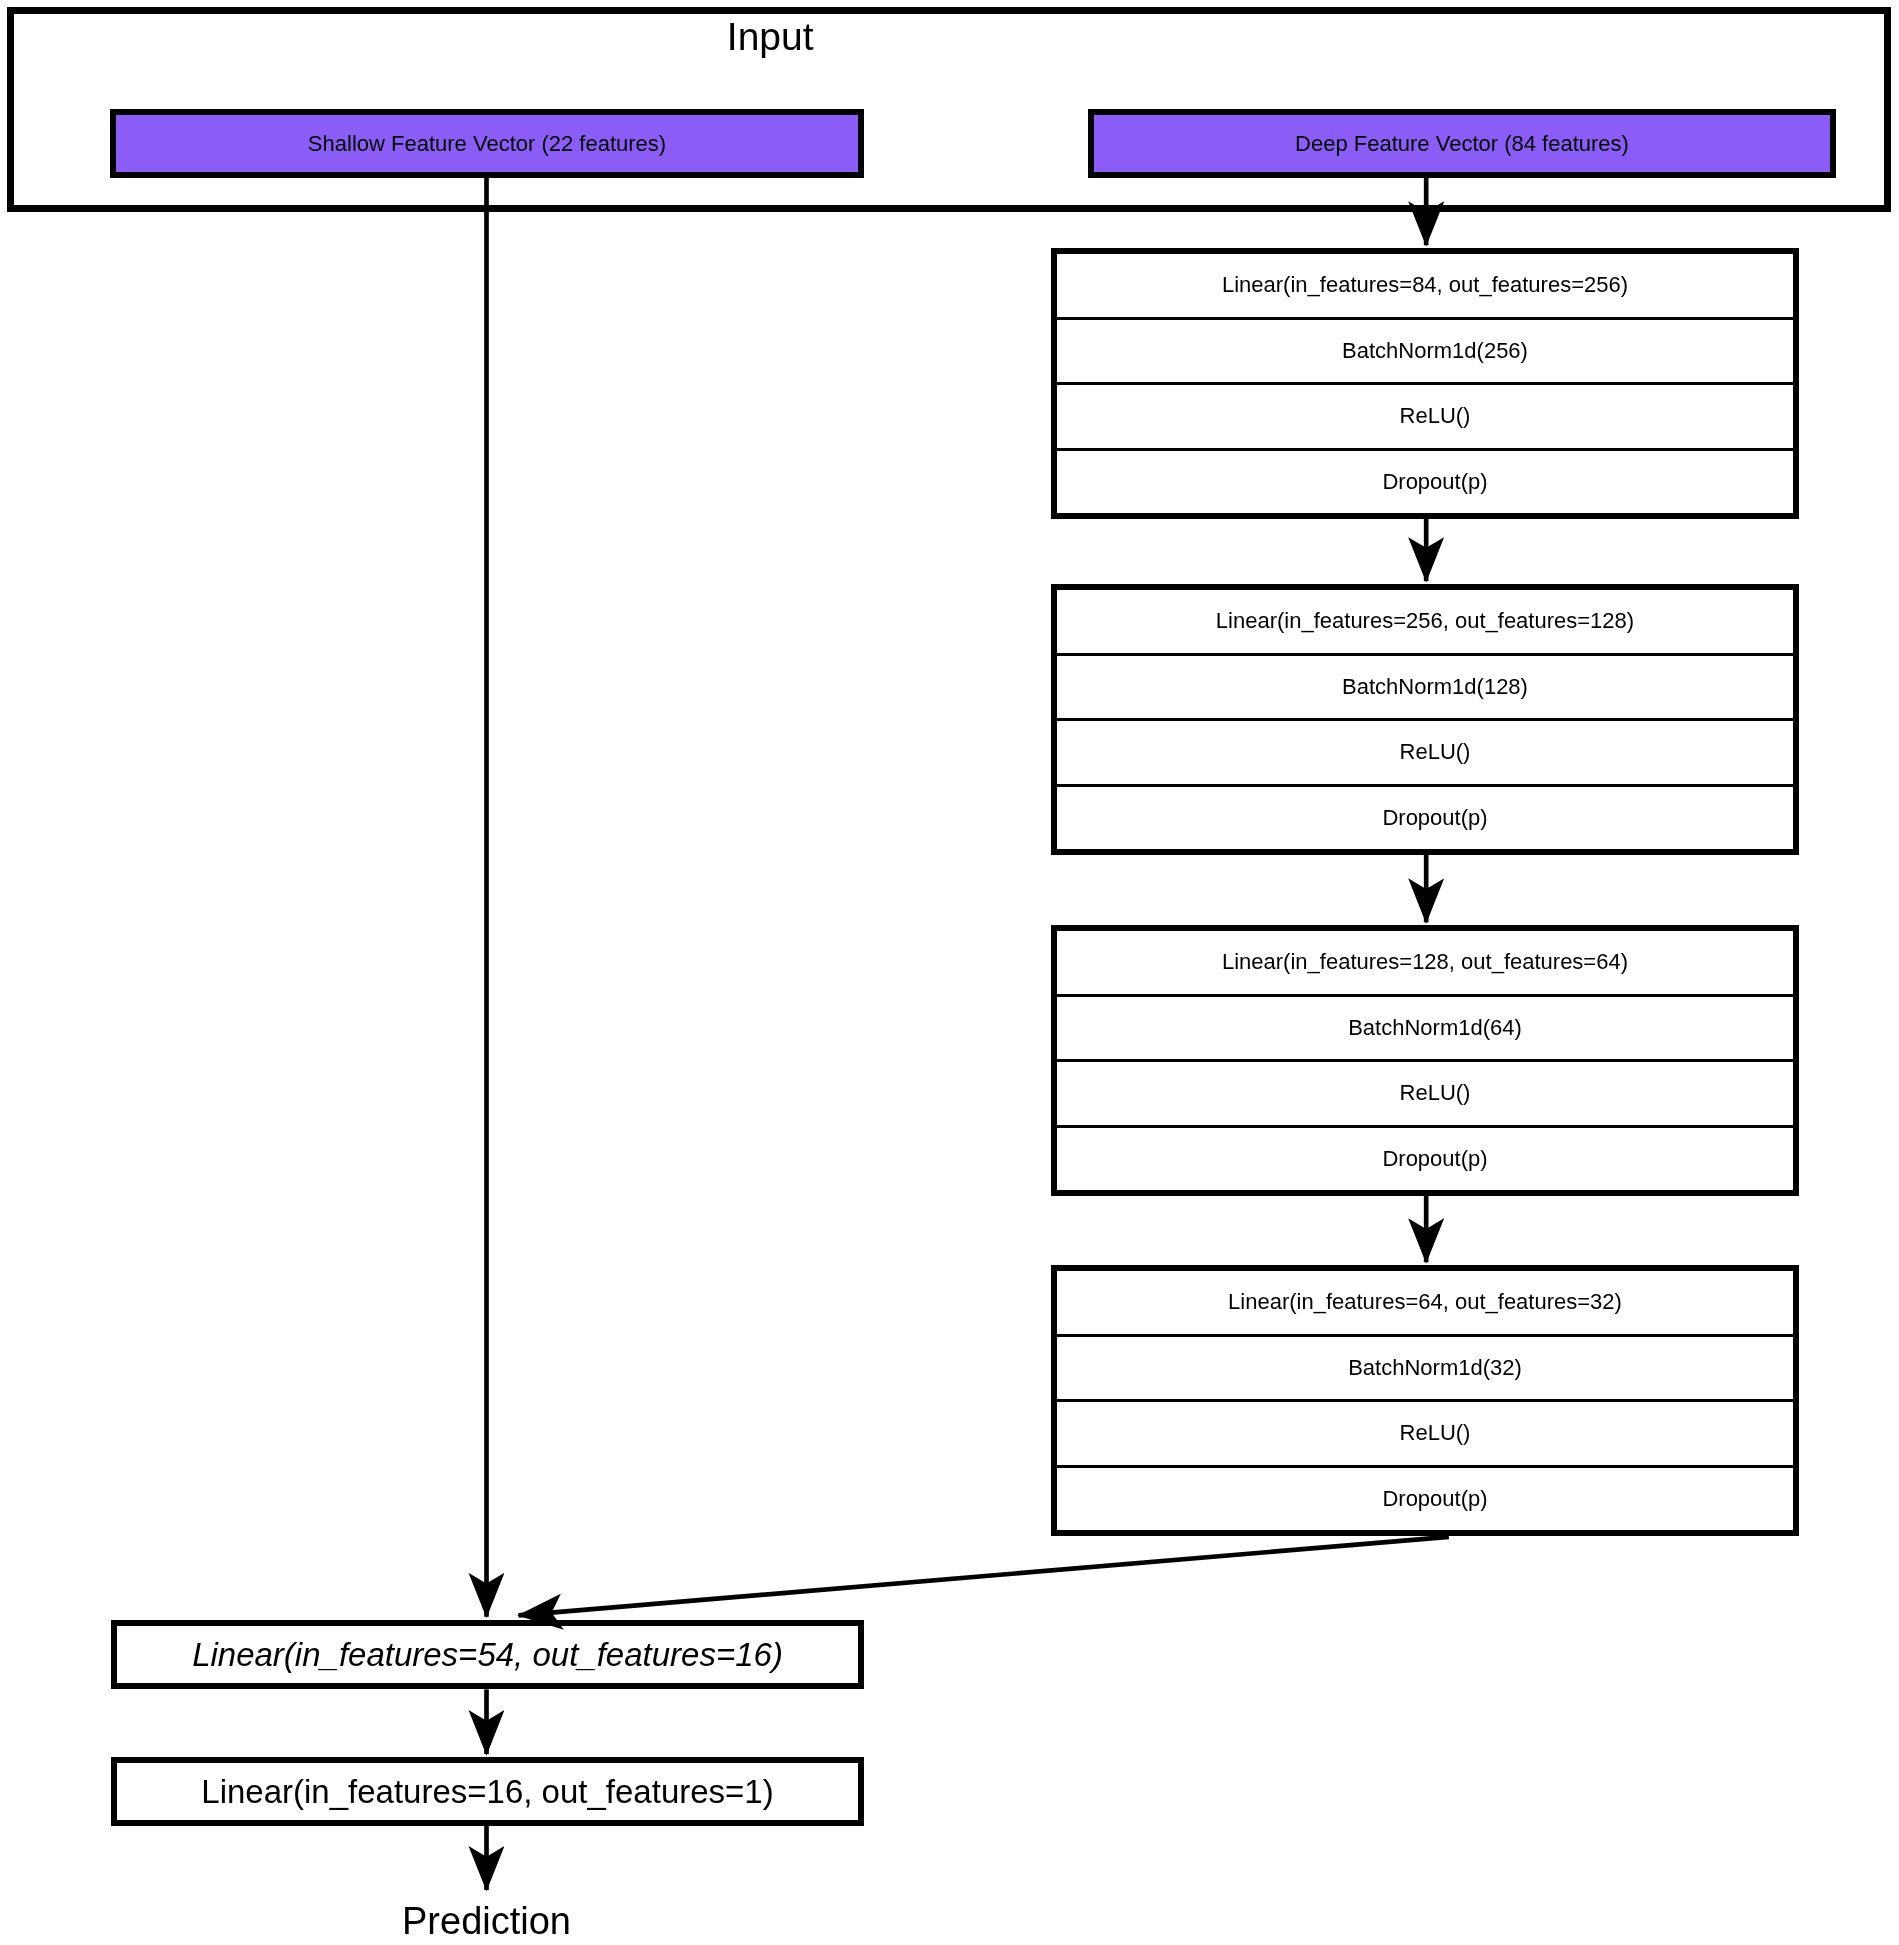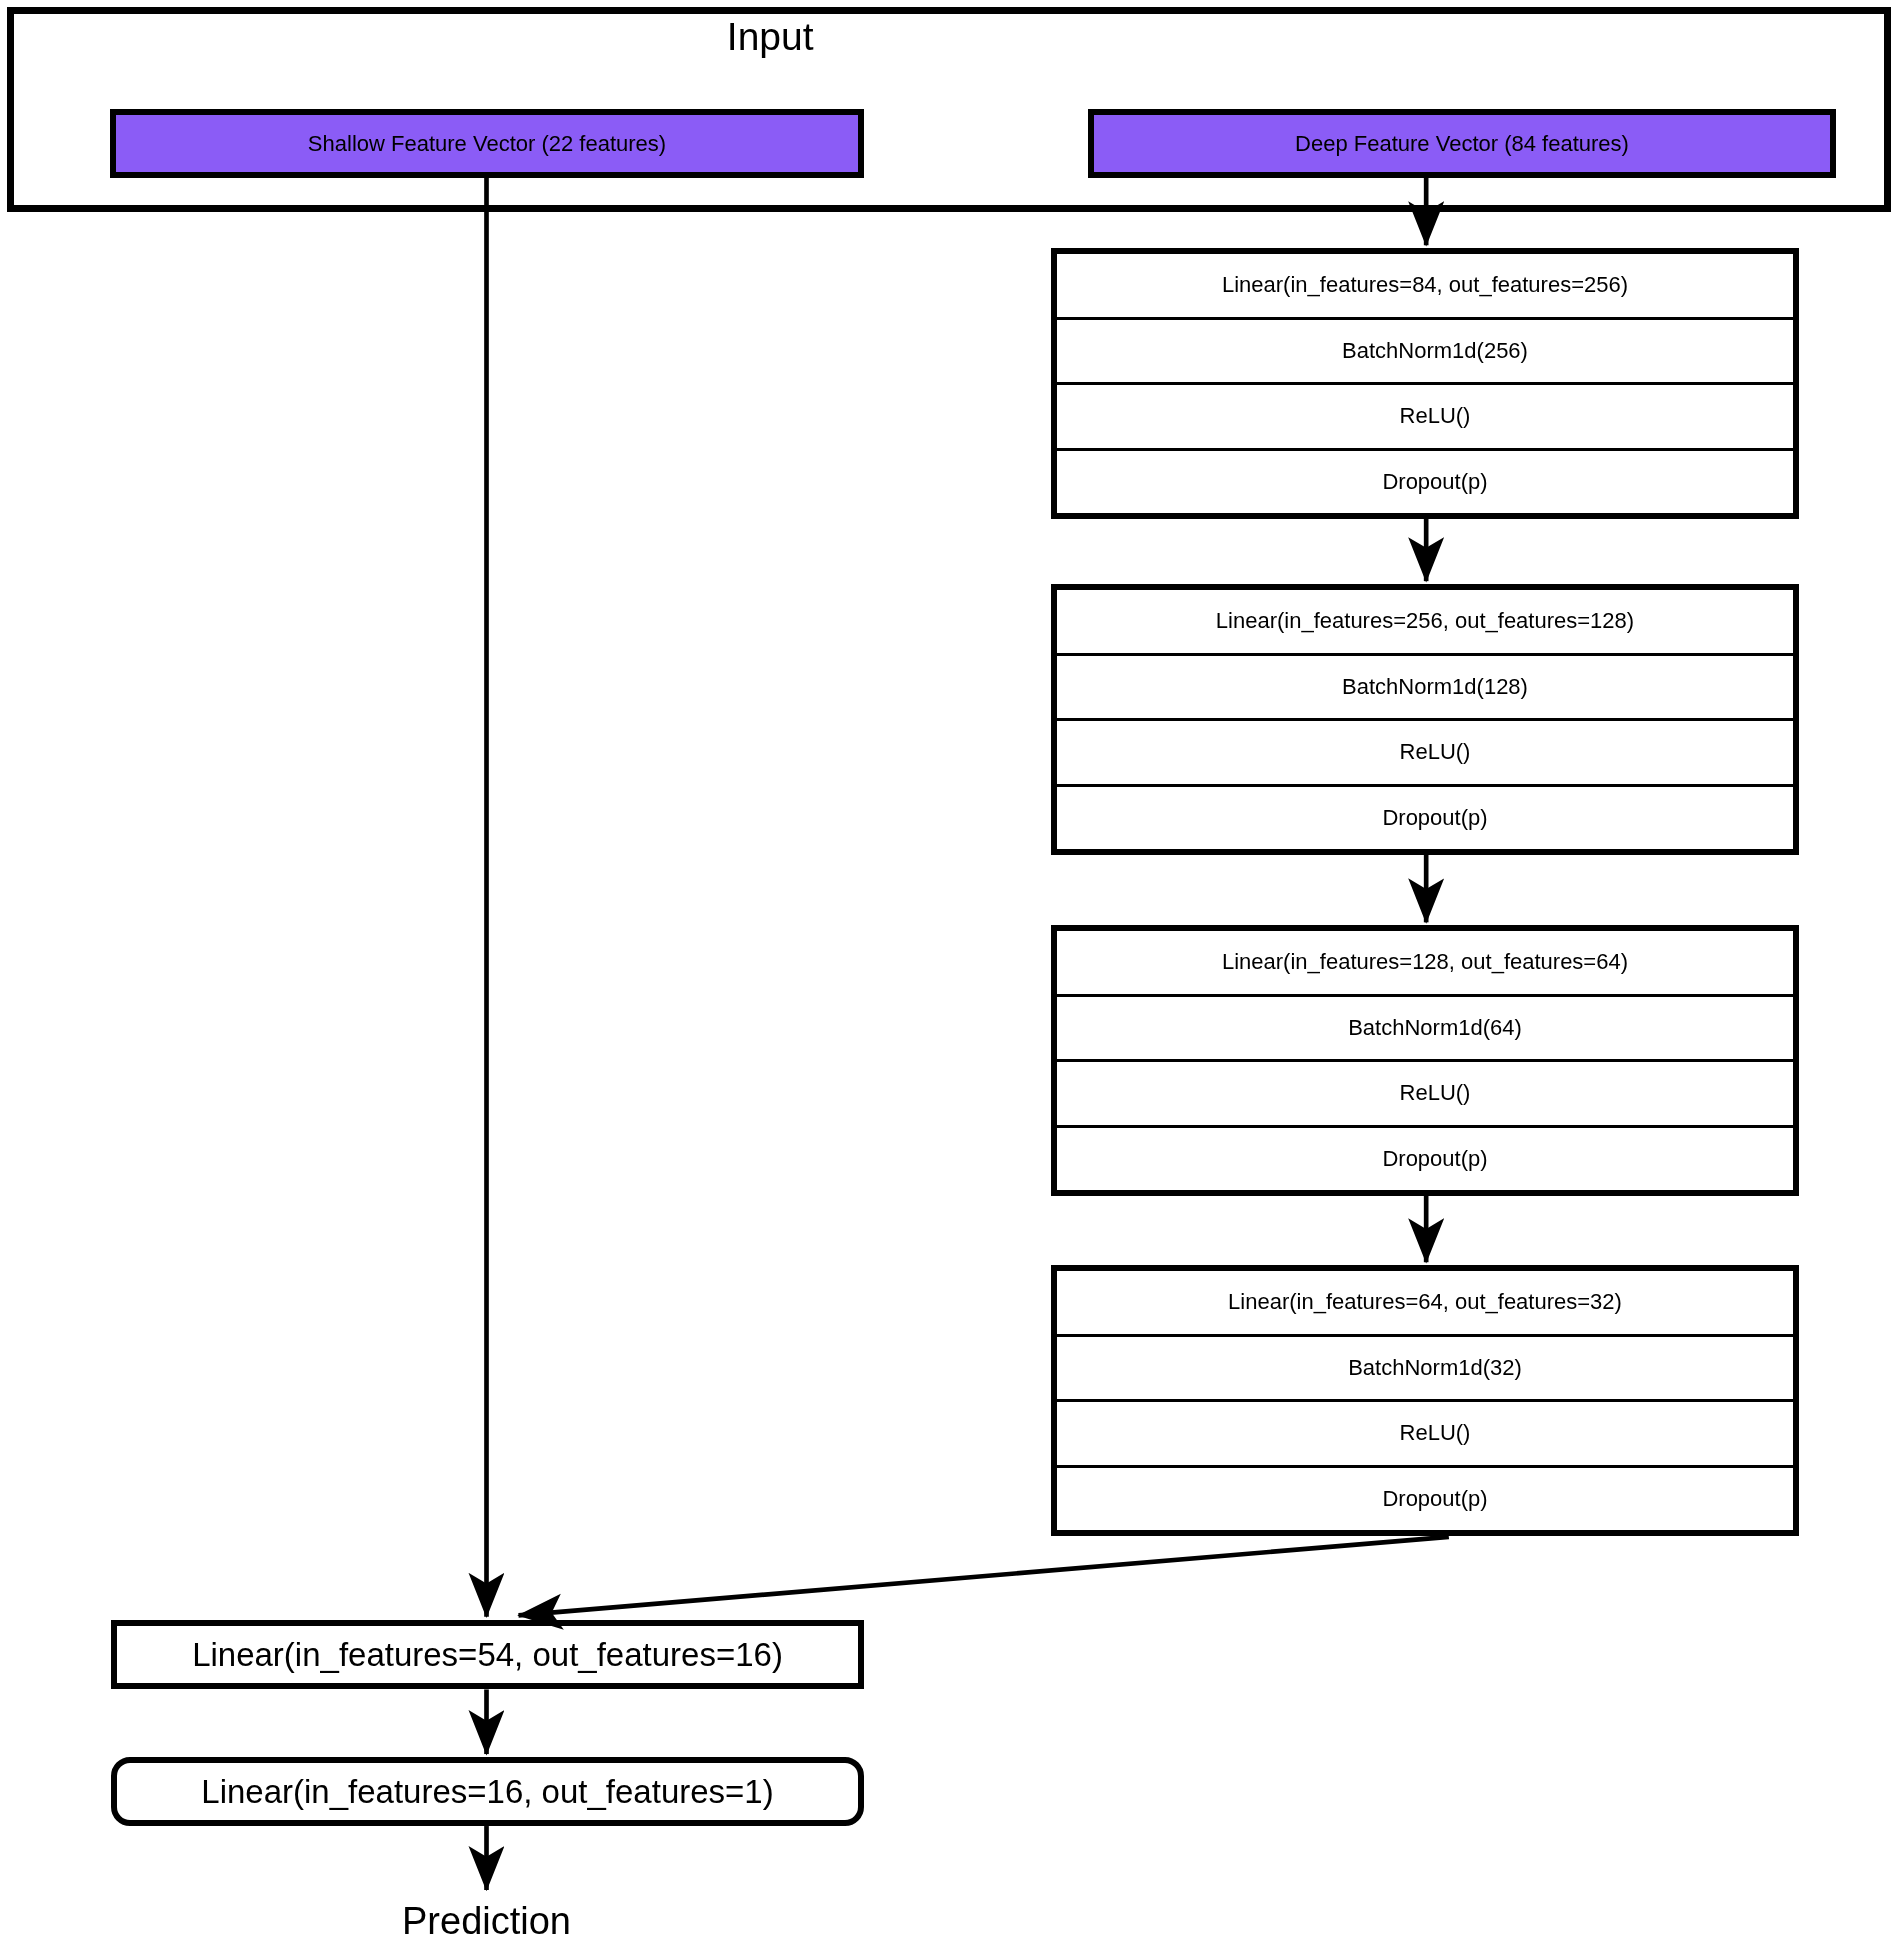--- a/index.html
+++ b/index.html
@@ -82,22 +82,22 @@
     border: 6.7px solid #000000;
     box-sizing: border-box;
     background: #ffffff;
     display: flex;
     align-items: center;
     justify-content: center;
     font-size: 33px;
     z-index: 2;
     white-space: nowrap;
   }
-  .fusion-1 { top: 1620px; }
-  .fusion-2 { top: 1757px; border-radius: 19px; }
+  .fusion-1 { top: 1620px; font-style: italic; }
+  .fusion-2 { top: 1757px; }
   .prediction-label {
     position: absolute;
     left: 220px; top: 1900px;
     width: 533px;
     text-align: center;
     font-size: 38px;
     z-index: 2;
   }
 </style>
 </head>

